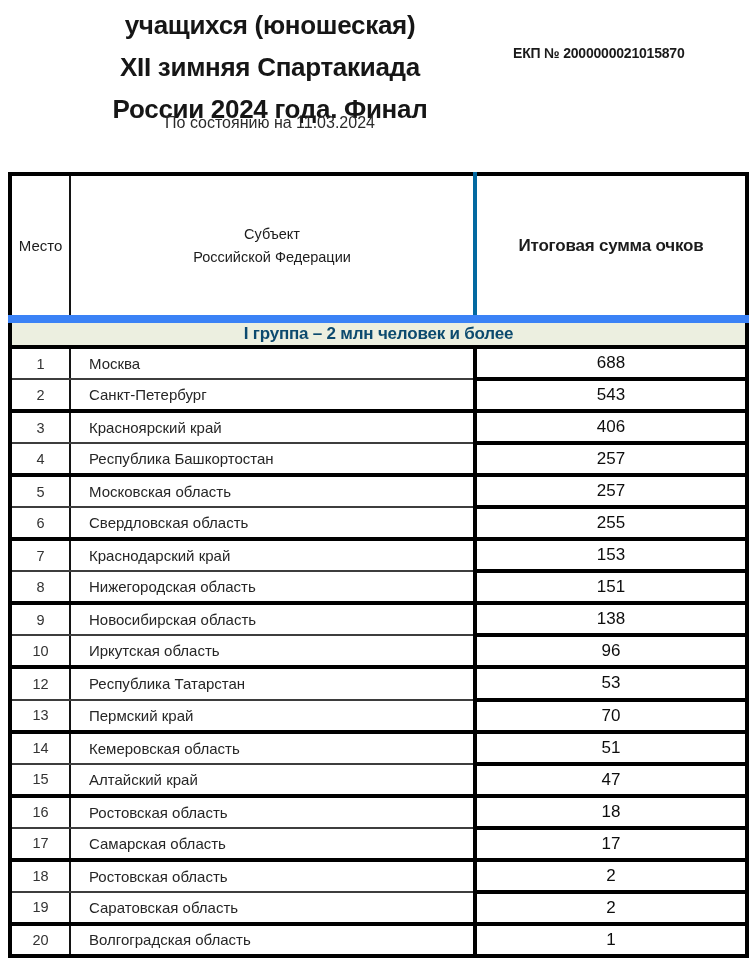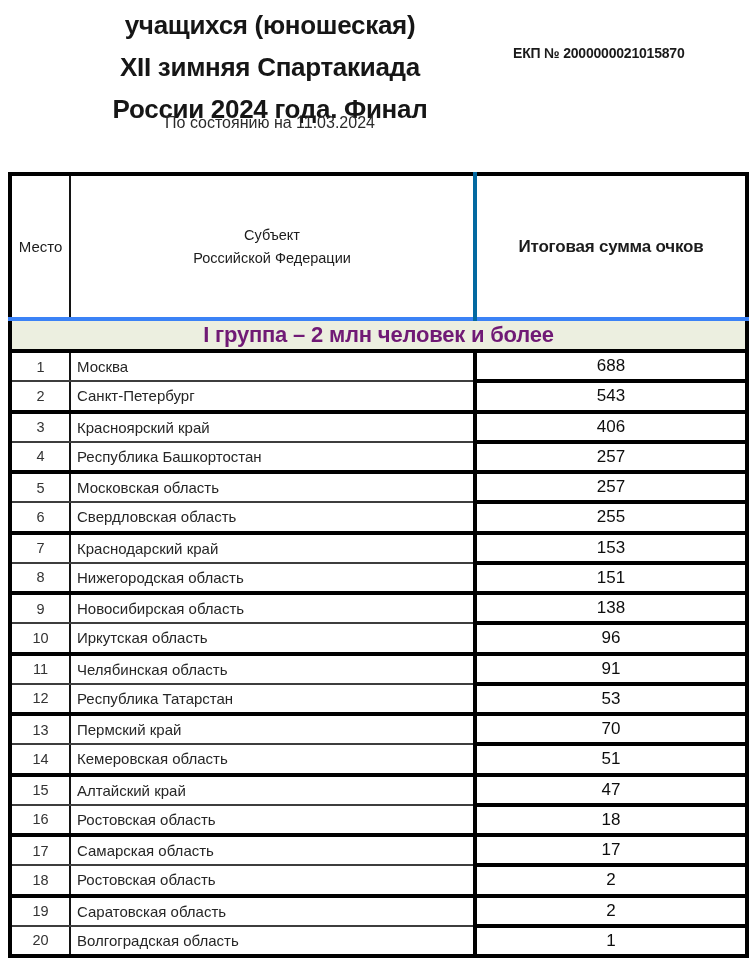--- a/index.html
+++ b/index.html
@@ -77,45 +77,45 @@
     border-right: 4px solid #0369a1;
   }
   th.c-score {
     font-weight: 700;
     font-size: 17px;
     letter-spacing: -0.2px;
   }
 
   .group-row { height: 27px; }
   .group-row td {
-    border-top: 4px solid #3b82f6;
+    border-top: 8px solid #3b82f6;
     border-bottom: 4px solid #000;
     text-align: center;
     vertical-align: middle;
     font-weight: 700;
-    font-size: 22px;
+    font-size: 17px;
     letter-spacing: -0.2px;
-    color: #701a75;
+    color: #0c4a6e;
   }
 
   #rows-body td {
     vertical-align: middle;
     border-bottom: 2px solid #3d3d3d;
     background: #fff;
   }
   #rows-body tr:nth-child(even) td { border-bottom: 4px solid #000; }
   #rows-body td.place {
     text-align: center;
     font-size: 14.5px;
     color: #333;
     border-right: 2px solid #141414;
   }
   #rows-body td.region {
     text-align: left;
-    padding-left: 6px;
+    padding-left: 18px;
     font-size: 15px;
     color: #262626;
     border-right: 4px solid #000;
   }
   #rows-body td.score {
     text-align: center;
     font-weight: 400;
     font-size: 17px;
     color: #0d0d0d;
     border-bottom: 4px solid #000;
@@ -200,25 +200,20 @@
     <td class="place">9</td>
     <td class="region">Новосибирская область</td>
     <td class="score">138</td>
   </tr>
         <tr>
     <td class="place">10</td>
     <td class="region">Иркутская область</td>
     <td class="score">96</td>
   </tr>
         <tr>
-    <td class="place">11</td>
-    <td class="region">Челябинская область</td>
-    <td class="score">91</td>
-  </tr>
-        <tr>
     <td class="place">12</td>
     <td class="region">Республика Татарстан</td>
     <td class="score">53</td>
   </tr>
         <tr>
     <td class="place">13</td>
     <td class="region">Пермский край</td>
     <td class="score">70</td>
   </tr>
         <tr>

